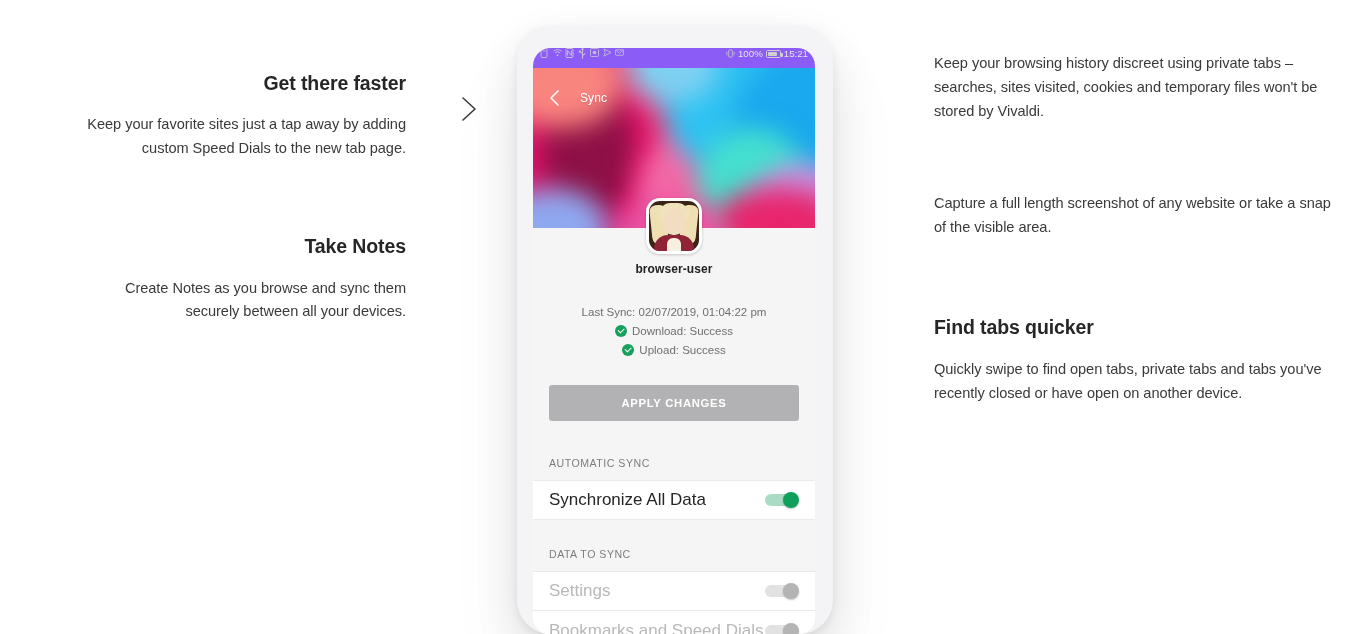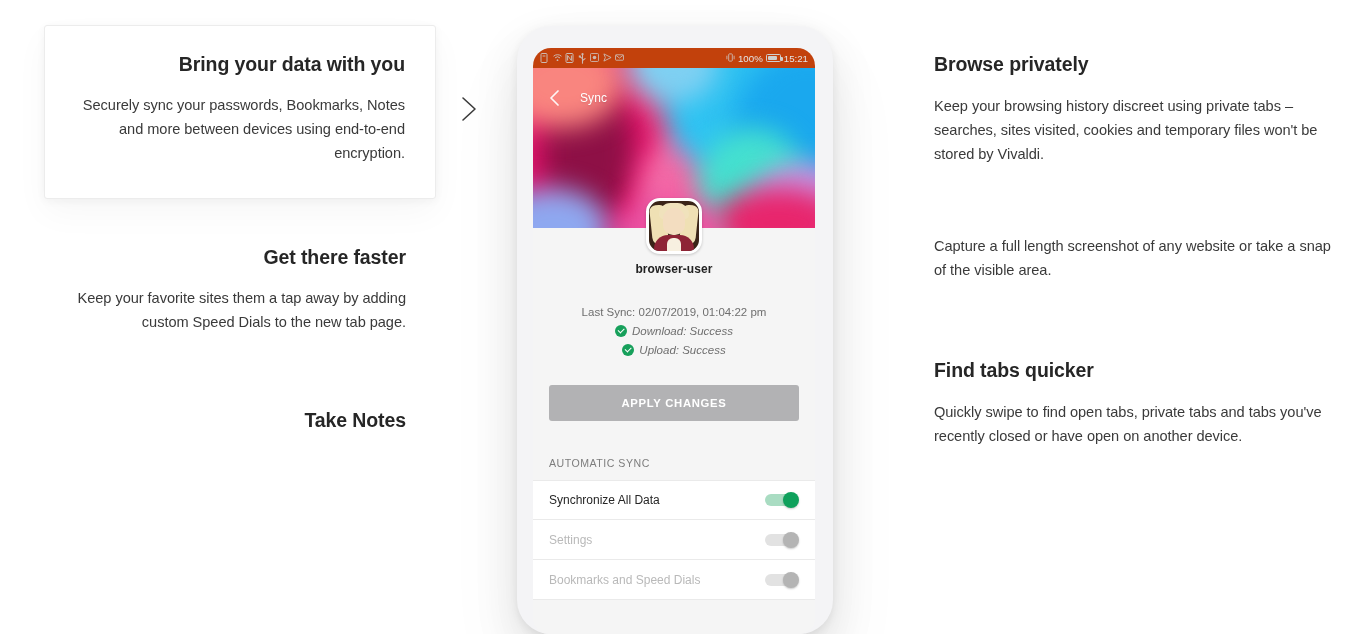--- a/index.html
+++ b/index.html
@@ -108,23 +108,23 @@
     height: 586px;
     background: #f5f5f5;
     border-radius: 18px 18px 16px 16px;
     overflow: hidden;
   }
 
   
   .statusbar {
     position: relative;
     height: 20px;
-    background: #c2410c;
+    background: #8b5cf6;
     display: flex;
-    align-items: center;
+    align-items: flex-start;
     justify-content: space-between;
     padding: 0 7px;
     font-size: 9.5px;
     color: #d8d8d8;
   }
   .sb-left { display: flex; align-items: center; gap: 3.5px; }
   .sb-right { display: flex; align-items: center; gap: 3px; font-size: 9.7px; color:#e4e4e4; }
   .sb-ico { display: inline-block; width: 9px; height: 10px; opacity: .85; }
   .sb-ico svg { display:block; }
   .battery {
@@ -226,21 +226,20 @@
     color: #6f6f6f;
   }
   .syncline {
     margin-top: 7px;
     font-size: 11.5px;
     color: #6f6f6f;
     display: flex;
     align-items: center;
     justify-content: center;
     gap: 5px;
-    font-style: italic;
   }
   .check {
     width: 12px; height: 12px; border-radius: 50%;
     background: #17a05b; position: relative; flex: none;
   }
   .check::after {
     content:""; position:absolute; left:3px; top:3.2px;
     width: 5px; height: 2.6px;
     border-left: 1.6px solid #fff; border-bottom: 1.6px solid #fff;
     transform: rotate(-45deg);
@@ -274,21 +273,21 @@
     background: #ffffff;
     border-top: 1px solid #eaeaea;
     border-bottom: 1px solid #eaeaea;
     height: 40px;
     display: flex;
     align-items: center;
     justify-content: space-between;
     padding: 0 16px;
   }
   .row + .row { border-top: none; }
-  .row-label { font-size: 12px; color: #262626; }
+  .row-label { font-size: 17px; color: #262626; }
   .row.disabled .row-label { color: #b9b9b9; }
 
   .toggle { position: relative; width: 34px; height: 16px; flex: none; }
   .toggle .track {
     position: absolute; left: 0; top: 2px;
     width: 27px; height: 12px; border-radius: 6px;
     background: #a9dcc2;
   }
   .toggle .knob {
     position: absolute; right: 0; top: 0;
@@ -299,36 +298,33 @@
   .toggle.off-gray .track { background: #e2e2e2; }
   .toggle.off-gray .knob { background: #b4b4b4; }
 </style>
 </head>
 <body>
 
 <div id="page">
 
   <div class="col-left">
 
-    <div class="feature-card">
-      <div class="feat-title">Bring your data with you</div>
-      <div class="feat-body">Securely sync your passwords, Bookmarks, Notes and more between devices using end-to-end encryption.</div>
-    </div>
 
     <div class="gap-a"></div>
 
     <div class="feature-plain">
       <div class="feat-title">Get there faster</div>
-      <div class="feat-body">Keep your favorite sites them a tap away by adding custom Speed Dials to the new tab page.</div>
+      <div class="feat-body">Keep your favorite sites just a tap away by adding custom Speed Dials to the new tab page.</div>
     </div>
 
     <div class="gap-b"></div>
 
     <div class="feature-plain">
       <div class="feat-title">Take Notes</div>
+      <div class="feat-body">Create Notes as you browse and sync them securely between all your devices.</div>
     </div>
   </div>
 
   <div class="chevron-next">
     <svg width="28" height="32" viewBox="0 0 28 32" fill="none">
       <path d="M8 5 L20 16 L8 27" stroke="currentColor" stroke-width="1.6" stroke-linecap="round" stroke-linejoin="round" fill="none"></path>
     </svg>
   </div>
 
   <div class="phone">
@@ -452,20 +448,21 @@
 
       <div class="sec-head">AUTOMATIC SYNC</div>
       <div class="row">
         <span class="row-label">Synchronize All Data</span>
         <span class="toggle">
           <span class="track"></span>
             <span class="knob"></span>
         </span>
       </div>
 
+      <div class="sec-head">DATA TO SYNC</div>
       <div class="row disabled">
         <span class="row-label">Settings</span>
         <span class="toggle off-gray">
           <span class="track"></span>
             <span class="knob"></span>
         </span>
       </div>
       <div class="row disabled">
         <span class="row-label">Bookmarks and Speed Dials</span>
         <span class="toggle off-gray">
@@ -473,21 +470,20 @@
             <span class="knob"></span>
         </span>
       </div>
 
     </div>
   </div>
 
   <div class="col-right">
 
     <div class="feature-plain">
-      <div class="feat-title">Browse privately</div>
       <div class="feat-body">Keep your browsing history discreet using private tabs – searches, sites visited, cookies and temporary files won't be stored by Vivaldi.</div>
     </div>
 
     <div class="gap-r1"></div>
 
     <div class="feature-plain">
       <div class="feat-body">Capture a full length screenshot of any website or take a snap of the visible area.</div>
     </div>
 
     <div class="gap-r2"></div>

